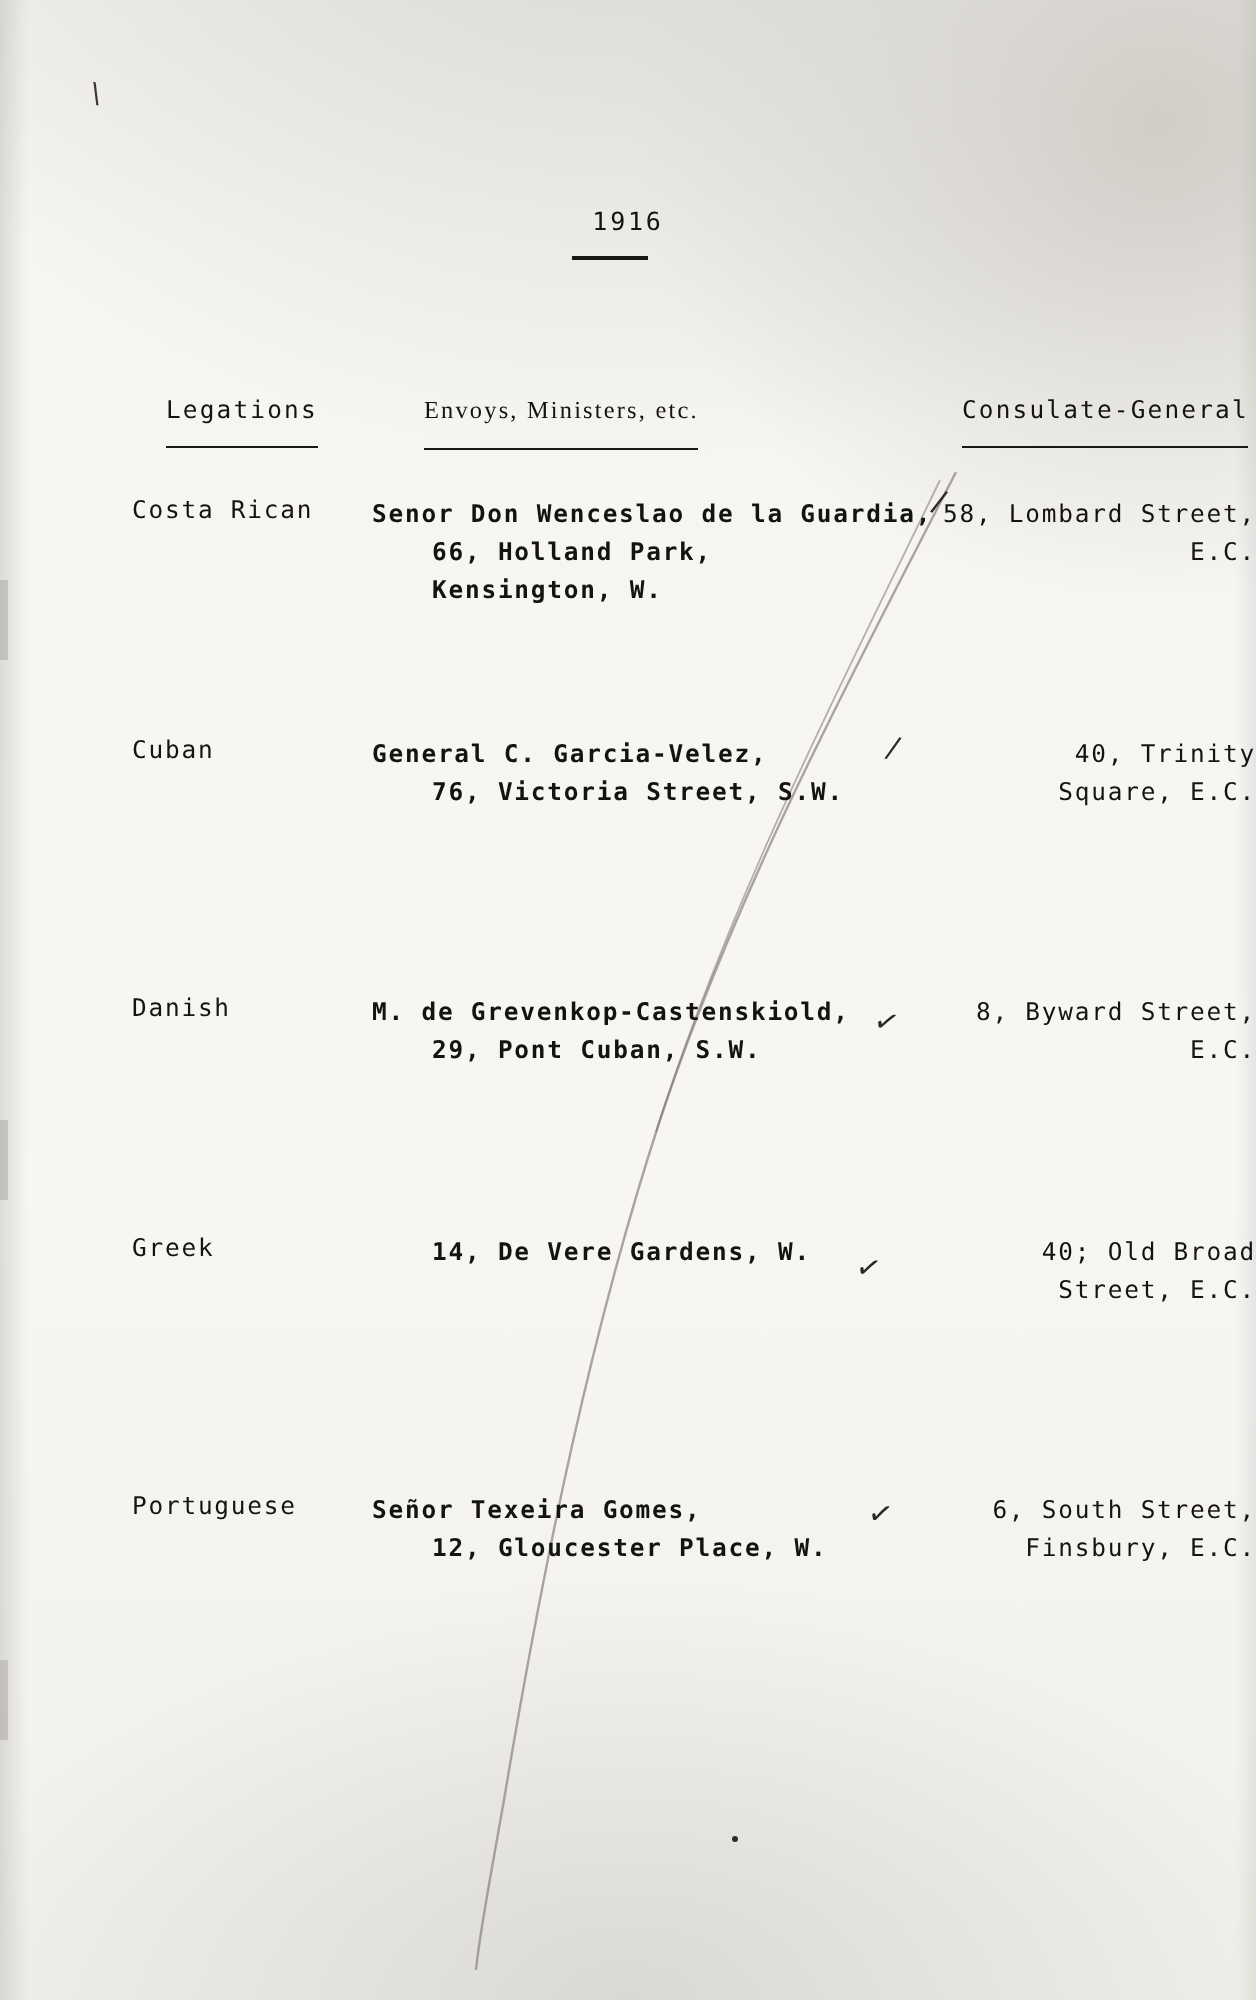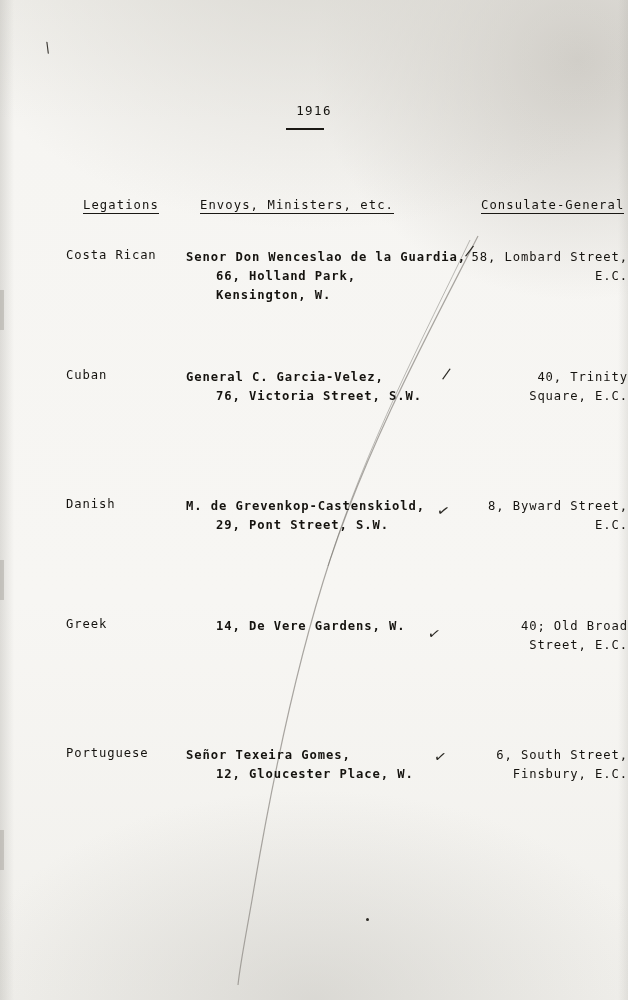--- a/index.html
+++ b/index.html
@@ -77,24 +77,24 @@
   }
 
   
   .hdr {
     position: absolute;
     top: 198px;
     font-size: 12.2px;
     letter-spacing: 1.1px;
     white-space: nowrap;
     border-bottom: 1px solid #1a1814;
-    padding-bottom: 1px;
+    padding-bottom: 11px;
   }
   .hdr.c1 { left: 83px; }
-  .hdr.c2 { left: 200px; }
+  .hdr.c2 { left: 212px; font-family: Liberation Serif, serif; }
   .hdr.c3 { left: 481px; }
 
   
   .row {
     position: absolute;
     left: 0;
     width: 628px;
     font-size: 12.2px;
     letter-spacing: 0.9px;
   }
@@ -203,21 +203,21 @@
       <div class="line">40, Trinity</div>
       <div class="line cl2">Square, E.C.</div>
     </div>
     <div class="tick" style="left:444px; top:-3px; transform:rotate(18deg);">/</div>
   </div>
 
   <div class="row" style="top:497px;">
     <div class="col-legation">Danish</div>
     <div class="col-envoy">
       <div class="line l1">M. de Grevenkop-Castenskiold,</div>
-      <div class="line l2">29, Pont Street, S.W.</div>
+      <div class="line l2">29, Pont Cuban, S.W.</div>
     </div>
     <div class="col-consulate">
       <div class="line">8, Byward Street,</div>
       <div class="line cl2">E.C.</div>
     </div>
     <div class="tick" style="left:437px; top:5px; transform:rotate(14deg);">✓</div>
   </div>
 
   <div class="row" style="top:617px;">
     <div class="col-legation">Greek</div>

